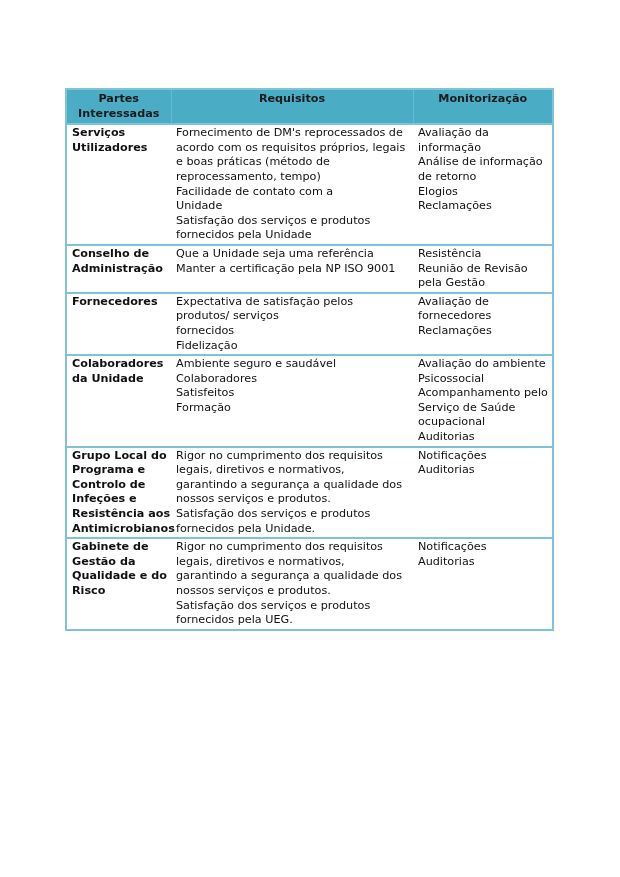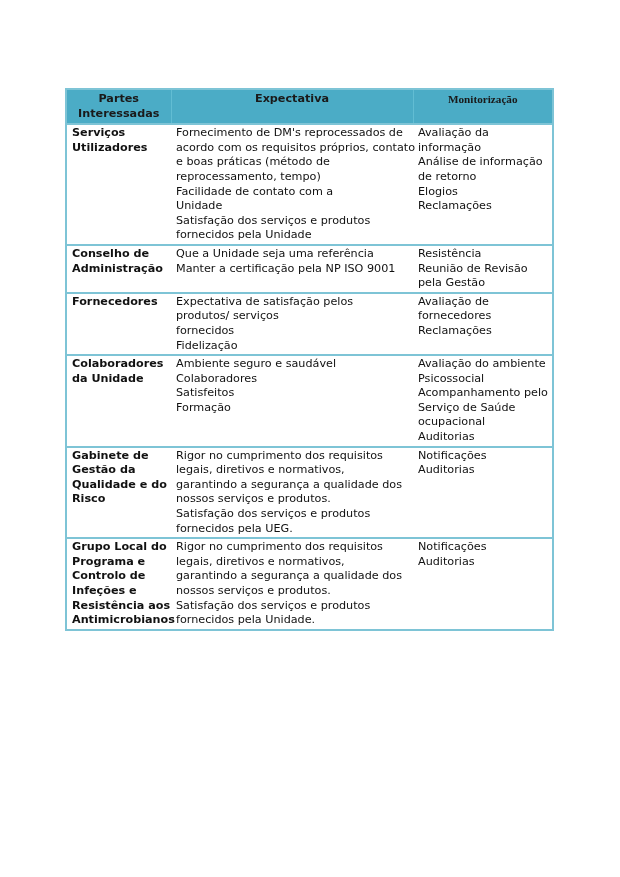--- a/index.html
+++ b/index.html
@@ -11,21 +11,21 @@
       font-size: 11.2px; line-height: 14.6px; color: #111;
     }
     table.stakeholders col.c1 { width: 105px; }
     table.stakeholders col.c2 { width: 242px; }
     table.stakeholders col.c3 { width: 140px; }
     table.stakeholders th {
       background: #4bacc6; color: #1a1a1a; font-weight: bold;
       text-align: center; vertical-align: top; padding: 2px 4px 2px 4px;
       border-right: 1px solid #62bdd3; height: 28px;
     }
-    table.stakeholders th:last-child { border-right: none; font-family: Liberation Serif, serif; }
+    table.stakeholders th:last-child { border-right: none; }
     table.stakeholders { border: 2px solid #7ec4d6; }
     table.stakeholders td {
       vertical-align: top; padding: 1px 5px 1px 5px;
       border-top: 2px solid #7ec4d6;
     }
     td.party { font-weight: bold; }
     .line { display: block; white-space: nowrap; }
   </style>
 </head>
 <body>
@@ -33,33 +33,33 @@
 <div class="page">
   <table class="stakeholders">
     <colgroup>
         <col class="c1">
         <col class="c2">
         <col class="c3">
       </colgroup>
     <thead>
       <tr>
         <th>Partes Interessadas</th>
-        <th>Expectativa</th>
+        <th>Requisitos</th>
         <th>Monitorização</th>
       </tr>
     </thead>
     <tbody id="tbody">
         <tr>
           <td class="party">
             <span class="line">Serviços</span>
             <span class="line">Utilizadores</span>
           </td>
           <td>
             <span class="line">Fornecimento de DM's reprocessados de</span>
-            <span class="line">acordo com os requisitos próprios, contato</span>
+            <span class="line">acordo com os requisitos próprios, legais</span>
             <span class="line">e boas práticas (método de</span>
             <span class="line">reprocessamento, tempo)</span>
             <span class="line">Facilidade de contato com a</span>
             <span class="line">Unidade</span>
             <span class="line">Satisfação dos serviços e produtos</span>
             <span class="line">fornecidos pela Unidade</span>
           </td>
           <td>
             <span class="line">Avaliação da</span>
             <span class="line">informação</span>
@@ -115,55 +115,55 @@
             <span class="line">Avaliação do ambiente</span>
             <span class="line">Psicossocial</span>
             <span class="line">Acompanhamento pelo</span>
             <span class="line">Serviço de Saúde</span>
             <span class="line">ocupacional</span>
             <span class="line">Auditorias</span>
           </td>
         </tr>
         <tr>
           <td class="party">
-            <span class="line">Gabinete de</span>
-            <span class="line">Gestão da</span>
-            <span class="line">Qualidade e do</span>
-            <span class="line">Risco</span>
-          </td>
-          <td>
-            <span class="line">Rigor no cumprimento dos requisitos</span>
-            <span class="line">legais, diretivos e normativos,</span>
-            <span class="line">garantindo a segurança a qualidade dos</span>
-            <span class="line">nossos serviços e produtos.</span>
-            <span class="line">Satisfação dos serviços e produtos</span>
-            <span class="line">fornecidos pela UEG.</span>
-          </td>
-          <td>
-            <span class="line">Notificações</span>
-            <span class="line">Auditorias</span>
-          </td>
-        </tr>
-        <tr>
-          <td class="party">
             <span class="line">Grupo Local do</span>
             <span class="line">Programa e</span>
             <span class="line">Controlo de</span>
             <span class="line">Infeções e</span>
             <span class="line">Resistência aos</span>
             <span class="line">Antimicrobianos</span>
           </td>
           <td>
             <span class="line">Rigor no cumprimento dos requisitos</span>
             <span class="line">legais, diretivos e normativos,</span>
             <span class="line">garantindo a segurança a qualidade dos</span>
             <span class="line">nossos serviços e produtos.</span>
             <span class="line">Satisfação dos serviços e produtos</span>
             <span class="line">fornecidos pela Unidade.</span>
           </td>
           <td>
             <span class="line">Notificações</span>
             <span class="line">Auditorias</span>
           </td>
         </tr>
+        <tr>
+          <td class="party">
+            <span class="line">Gabinete de</span>
+            <span class="line">Gestão da</span>
+            <span class="line">Qualidade e do</span>
+            <span class="line">Risco</span>
+          </td>
+          <td>
+            <span class="line">Rigor no cumprimento dos requisitos</span>
+            <span class="line">legais, diretivos e normativos,</span>
+            <span class="line">garantindo a segurança a qualidade dos</span>
+            <span class="line">nossos serviços e produtos.</span>
+            <span class="line">Satisfação dos serviços e produtos</span>
+            <span class="line">fornecidos pela UEG.</span>
+          </td>
+          <td>
+            <span class="line">Notificações</span>
+            <span class="line">Auditorias</span>
+          </td>
+        </tr>
       </tbody>
   </table>
 </div>
 
 </body></html>

